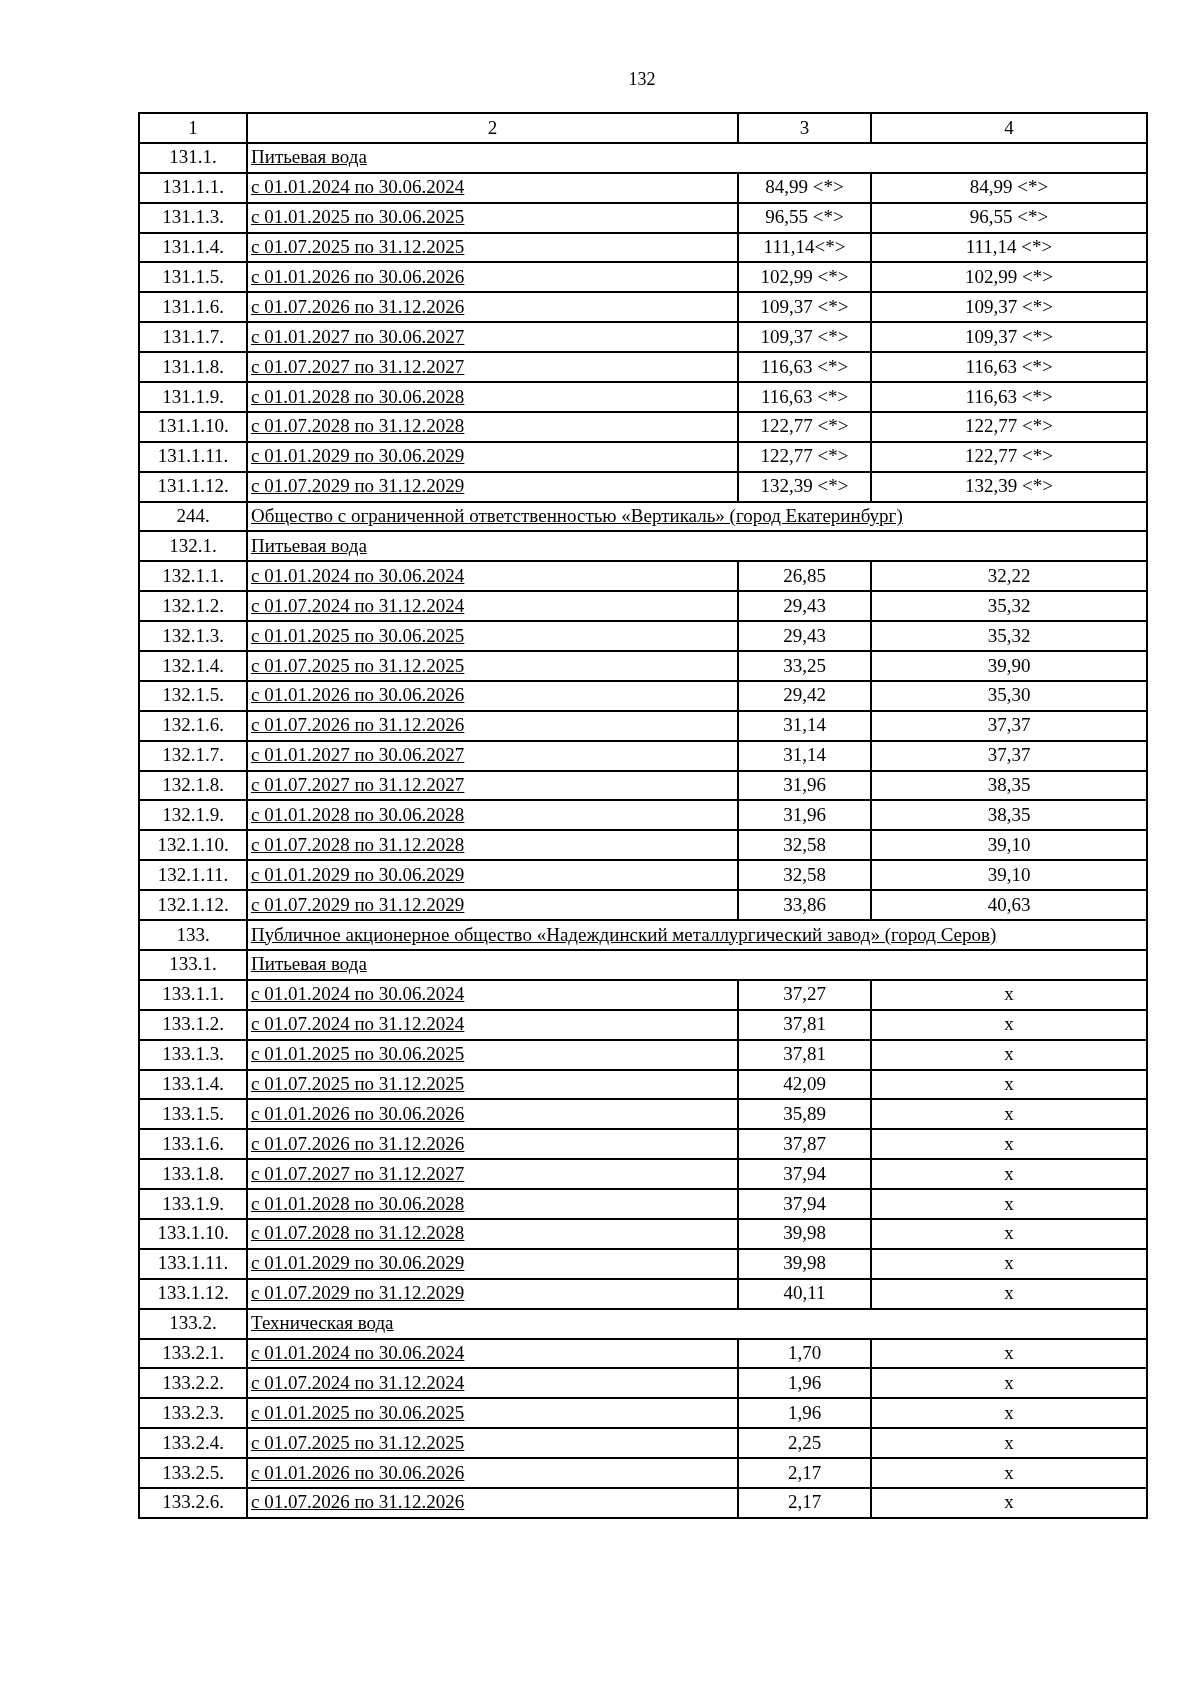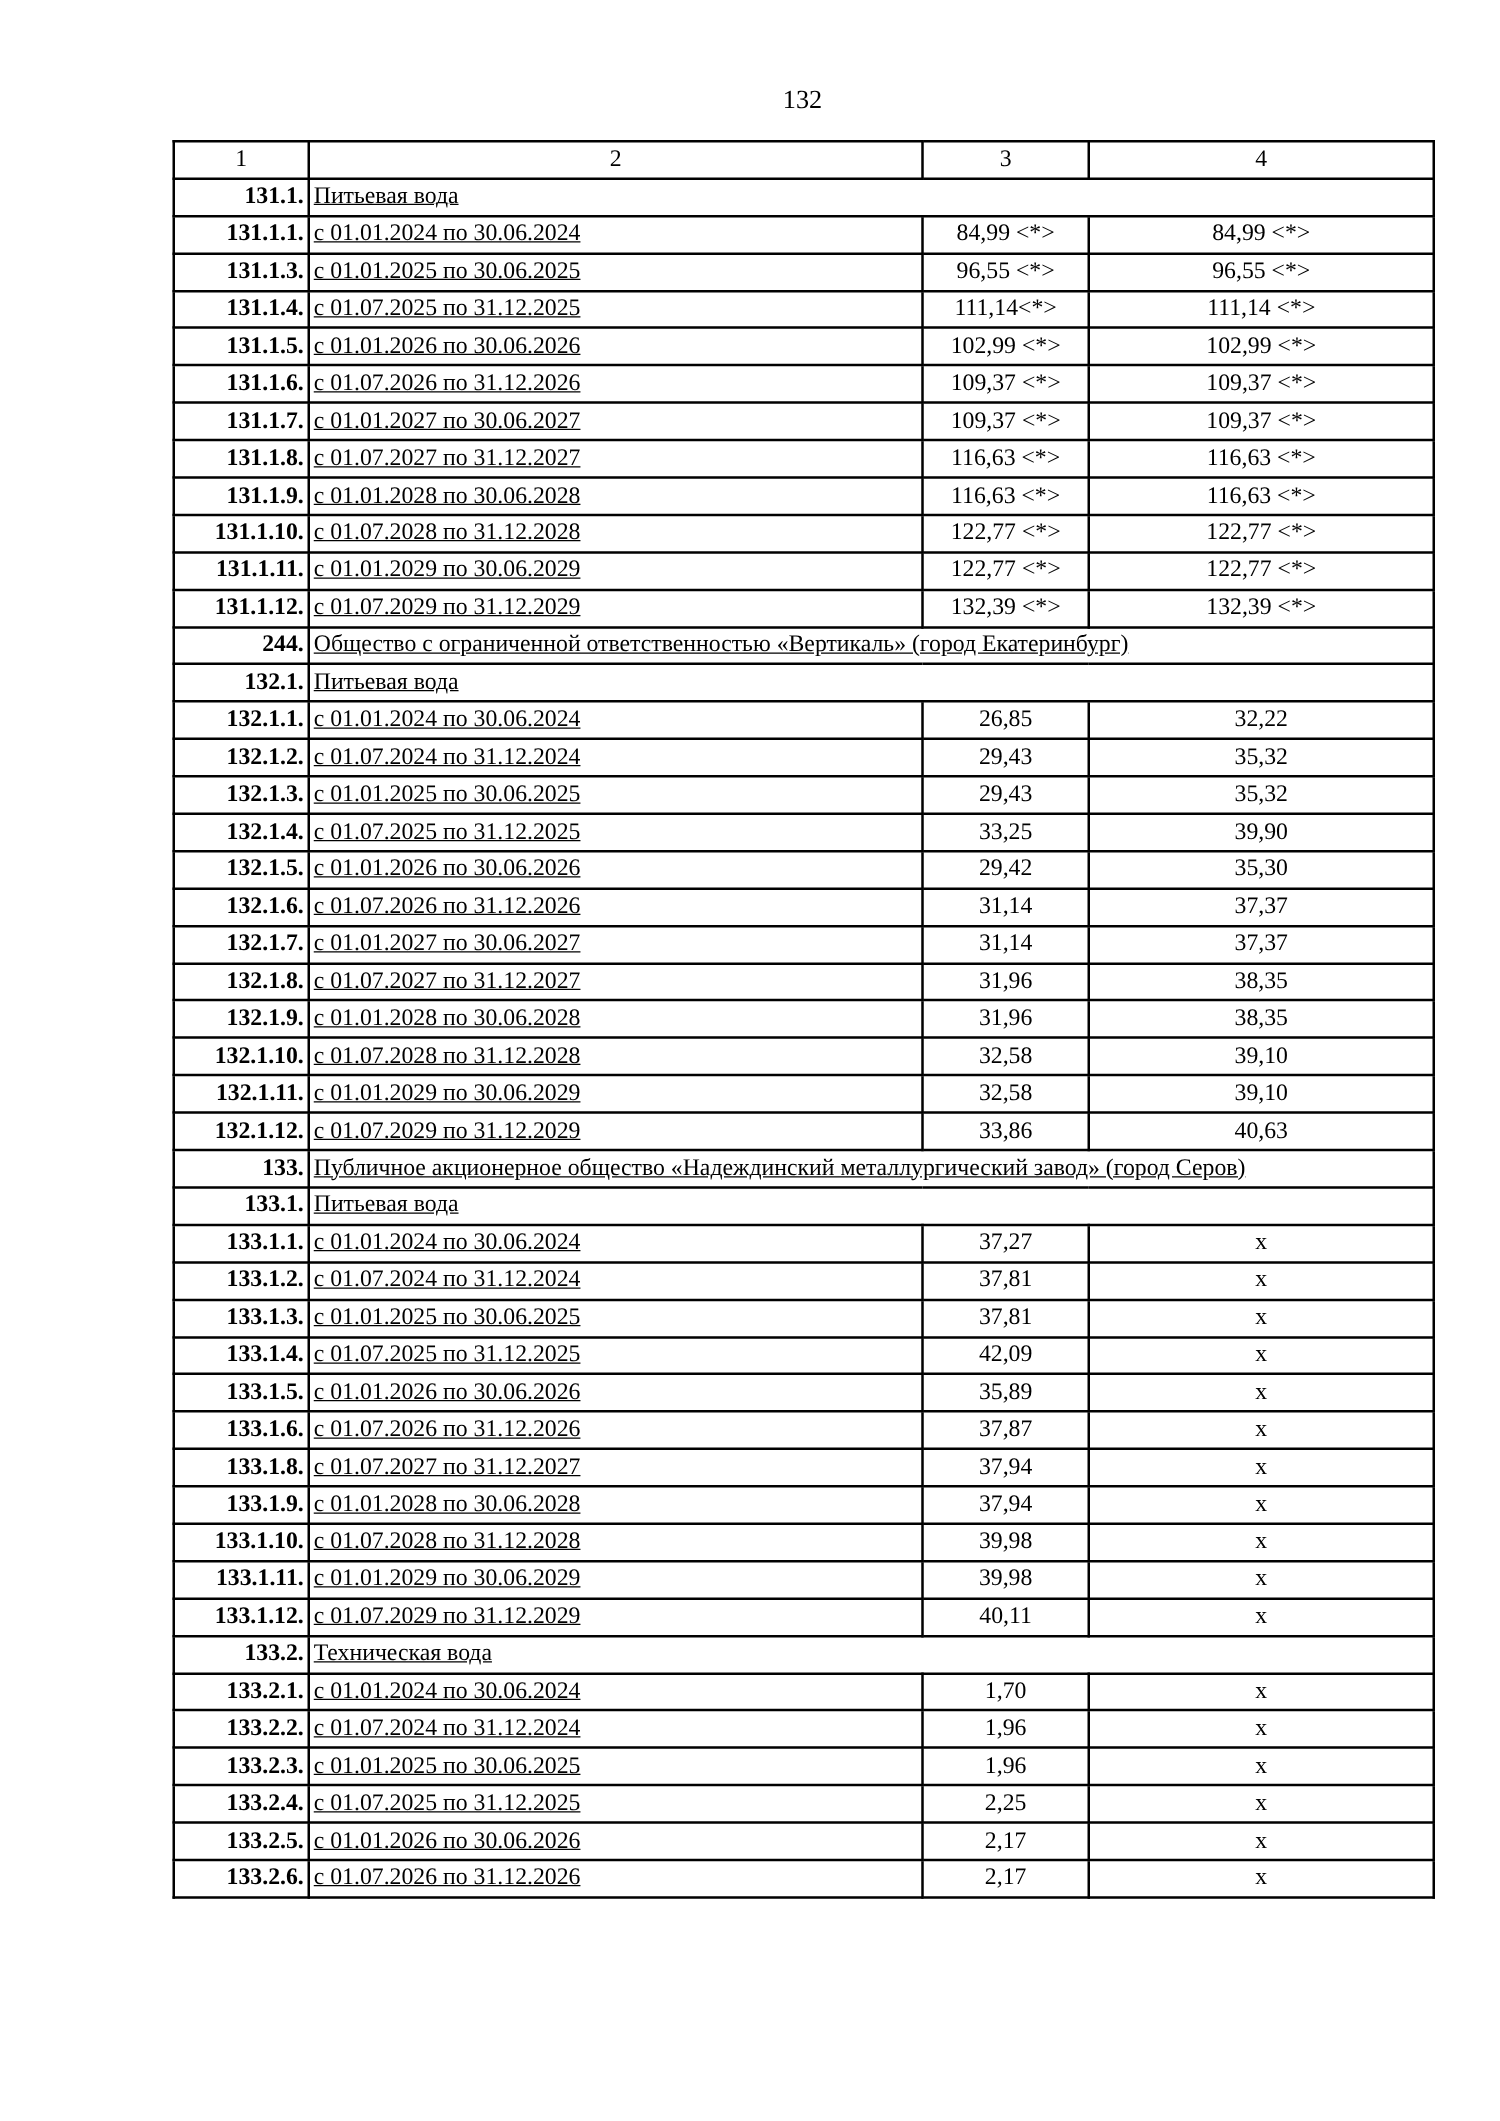--- a/index.html
+++ b/index.html
@@ -13,21 +13,21 @@
     position: relative;
     font-family: "Liberation Serif", "DejaVu Serif", serif;
     color: #000000;
   }
   .page-number {
     position: absolute;
     top: 67px;
     left: 138px;
     width: 1008px;
     text-align: center;
-    font-size: 21px;
+    font-size: 18px;
     line-height: 24px;
   }
   table.doc-table {
     position: absolute;
     top: 112px;
     left: 138px;
     width: 1008px;
     border-collapse: collapse;
     table-layout: fixed;
   }
@@ -40,23 +40,22 @@
     white-space: nowrap;
     overflow: hidden;
   }
   table.doc-table tr {
     height: 29.9px;
   }
   td.cell-header {
     text-align: center;
   }
   td.cell-id {
-    text-align: right;
+    text-align: center;
     padding-left: 5px;
-    font-weight: bold;
   }
   td.cell-text {
     text-align: left;
     text-decoration: underline;
   }
   td.cell-value {
     text-align: center;
   }
 </style>
 </head>

